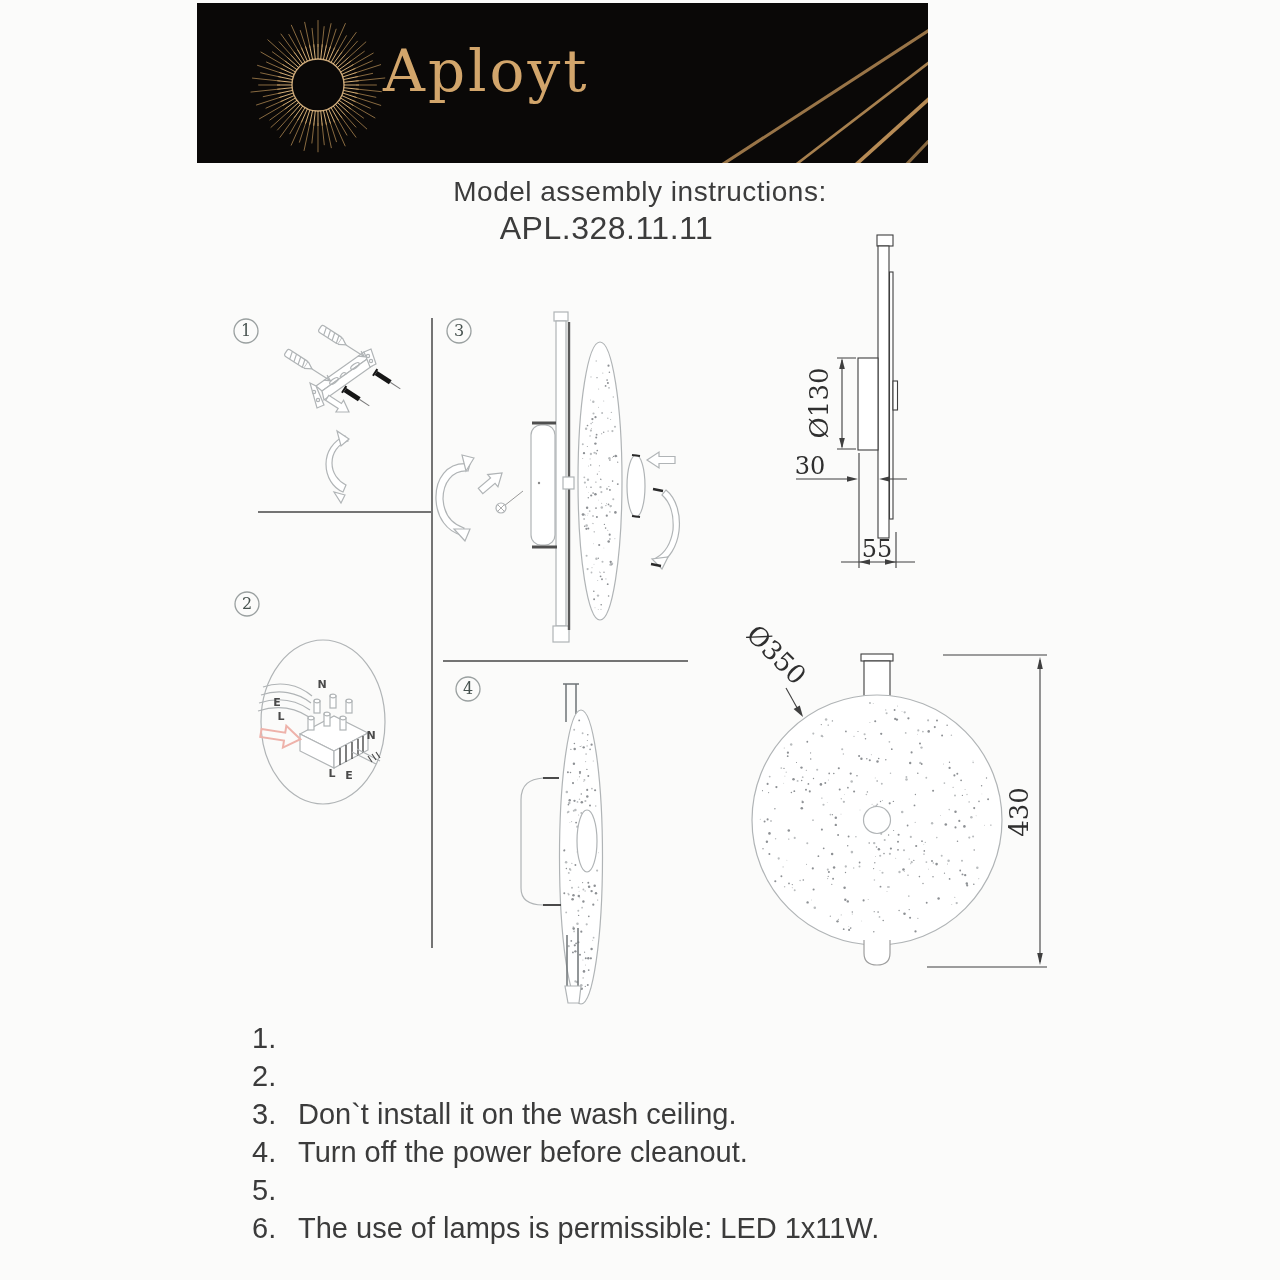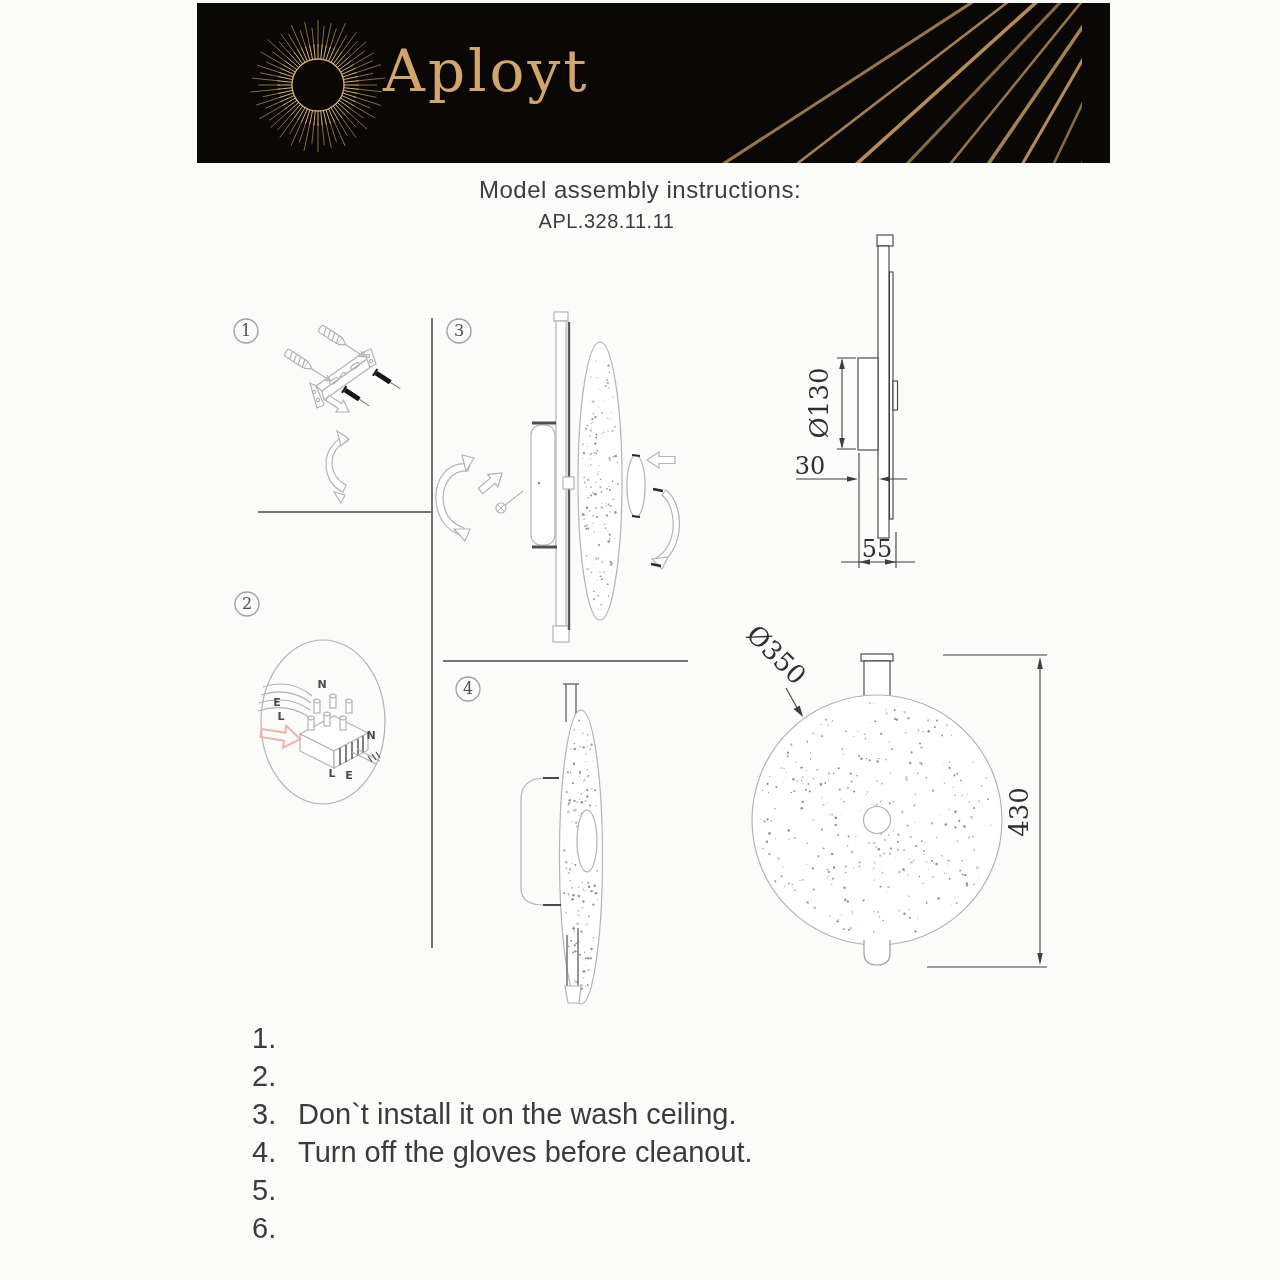--- a/index.html
+++ b/index.html
@@ -1,28 +1,28 @@
 <!DOCTYPE html>
 <html><head>
 <meta charset="utf-8">
 <style>
   html,body{margin:0;padding:0;}
   body{width:1280px;height:1280px;position:relative;background:#fbfbfa;overflow:hidden;
        font-family:"Liberation Sans",sans-serif;}
   .page{position:absolute;inset:0;}
   
-  .banner{position:absolute;left:197px;top:3px;width:913px;height:160px;background:#0a0807;overflow:hidden;}
+  .banner{position:absolute;left:197px;top:3px;width:731px;height:160px;background:#0a0807;overflow:hidden;}
   .banner svg{position:absolute;inset:0;}
   .brand{position:absolute;left:186px;top:34px;font-family:"DejaVu Serif",serif;
          font-size:58px;font-weight:400;color:#d2a56b;letter-spacing:3px;}
   
   .title1{position:absolute;left:0;top:176px;width:1280px;text-align:center;
-          font-size:24px;color:#3c3c3c;letter-spacing:.5px;}
+          font-size:28px;color:#3c3c3c;letter-spacing:.5px;}
   .title2{position:absolute;left:0;top:210px;width:1213px;text-align:center;
-          font-size:20px;color:#3c3c3c;letter-spacing:.5px;}
+          font-size:32px;color:#3c3c3c;letter-spacing:.5px;}
   
   svg.art{position:absolute;left:0;top:0;}
   .ln{stroke:#b0b4b6;stroke-width:1.2;fill:none;}
   .lnw{stroke:#b0b4b6;stroke-width:1.2;fill:#ffffff;}
   .lnd{stroke:#6f7477;stroke-width:1.5;fill:none;}
   .dk{stroke:#4f4f4f;stroke-width:3;fill:none;}
   .dim{stroke:#3f3f3f;stroke-width:1.1;fill:none;}
   .dimw{stroke:#3f3f3f;stroke-width:1.1;fill:#ffffff;}
   .dimf{fill:#3f3f3f;stroke:none;}
   .divln{stroke:#474747;stroke-width:1.5;fill:none;}
@@ -1066,22 +1066,23 @@
     </div>
     <div class="li">
       <span class="n">2.</span>
     </div>
     <div class="li">
       <span class="n">3.</span>
       <span class="t">Don`t install it on the wash ceiling.</span>
     </div>
     <div class="li">
       <span class="n">4.</span>
-      <span class="t">Turn off the gloves before cleanout.</span>
+      <span class="t">Turn off the power before cleanout.</span>
     </div>
     <div class="li">
       <span class="n">5.</span>
     </div>
     <div class="li">
       <span class="n">6.</span>
+      <span class="t">The use of lamps is permissible: LED 1x11W.</span>
     </div>
   </div>
 </div>
 
 </body></html>

